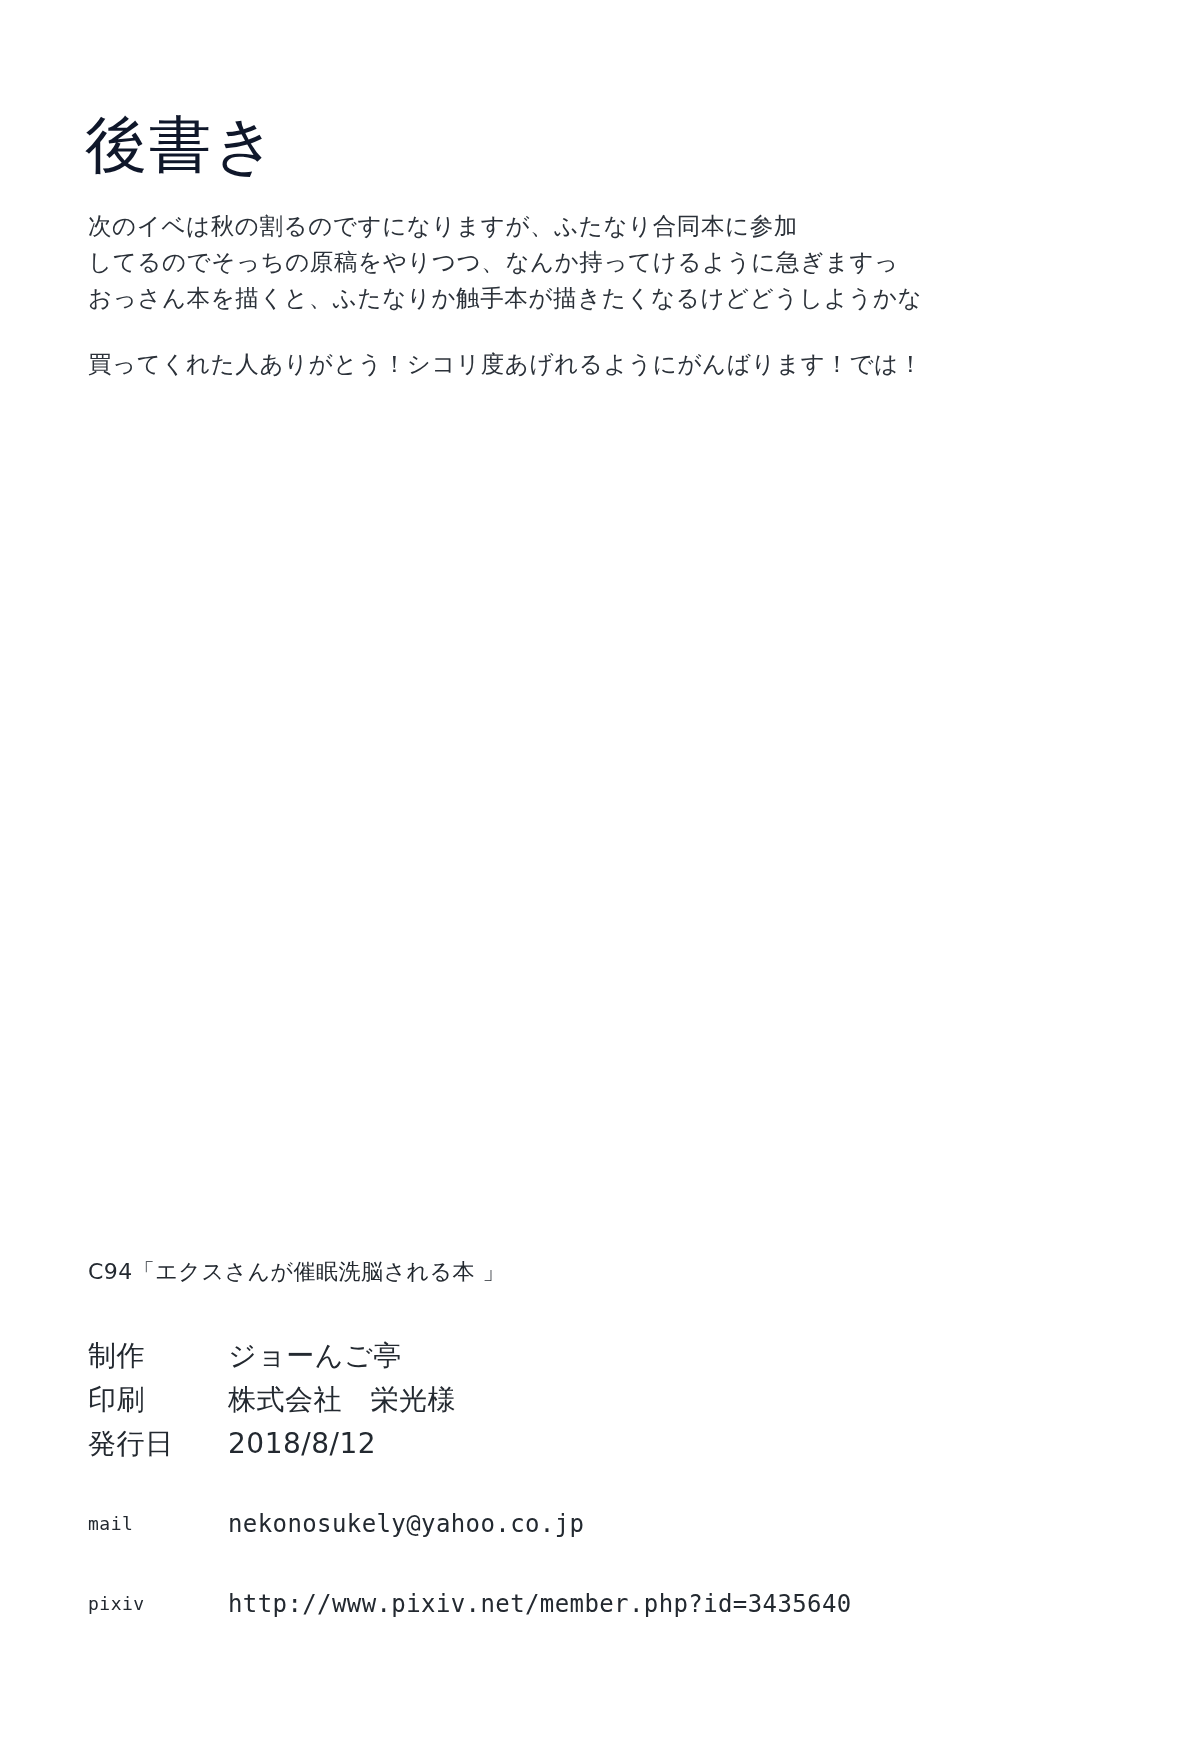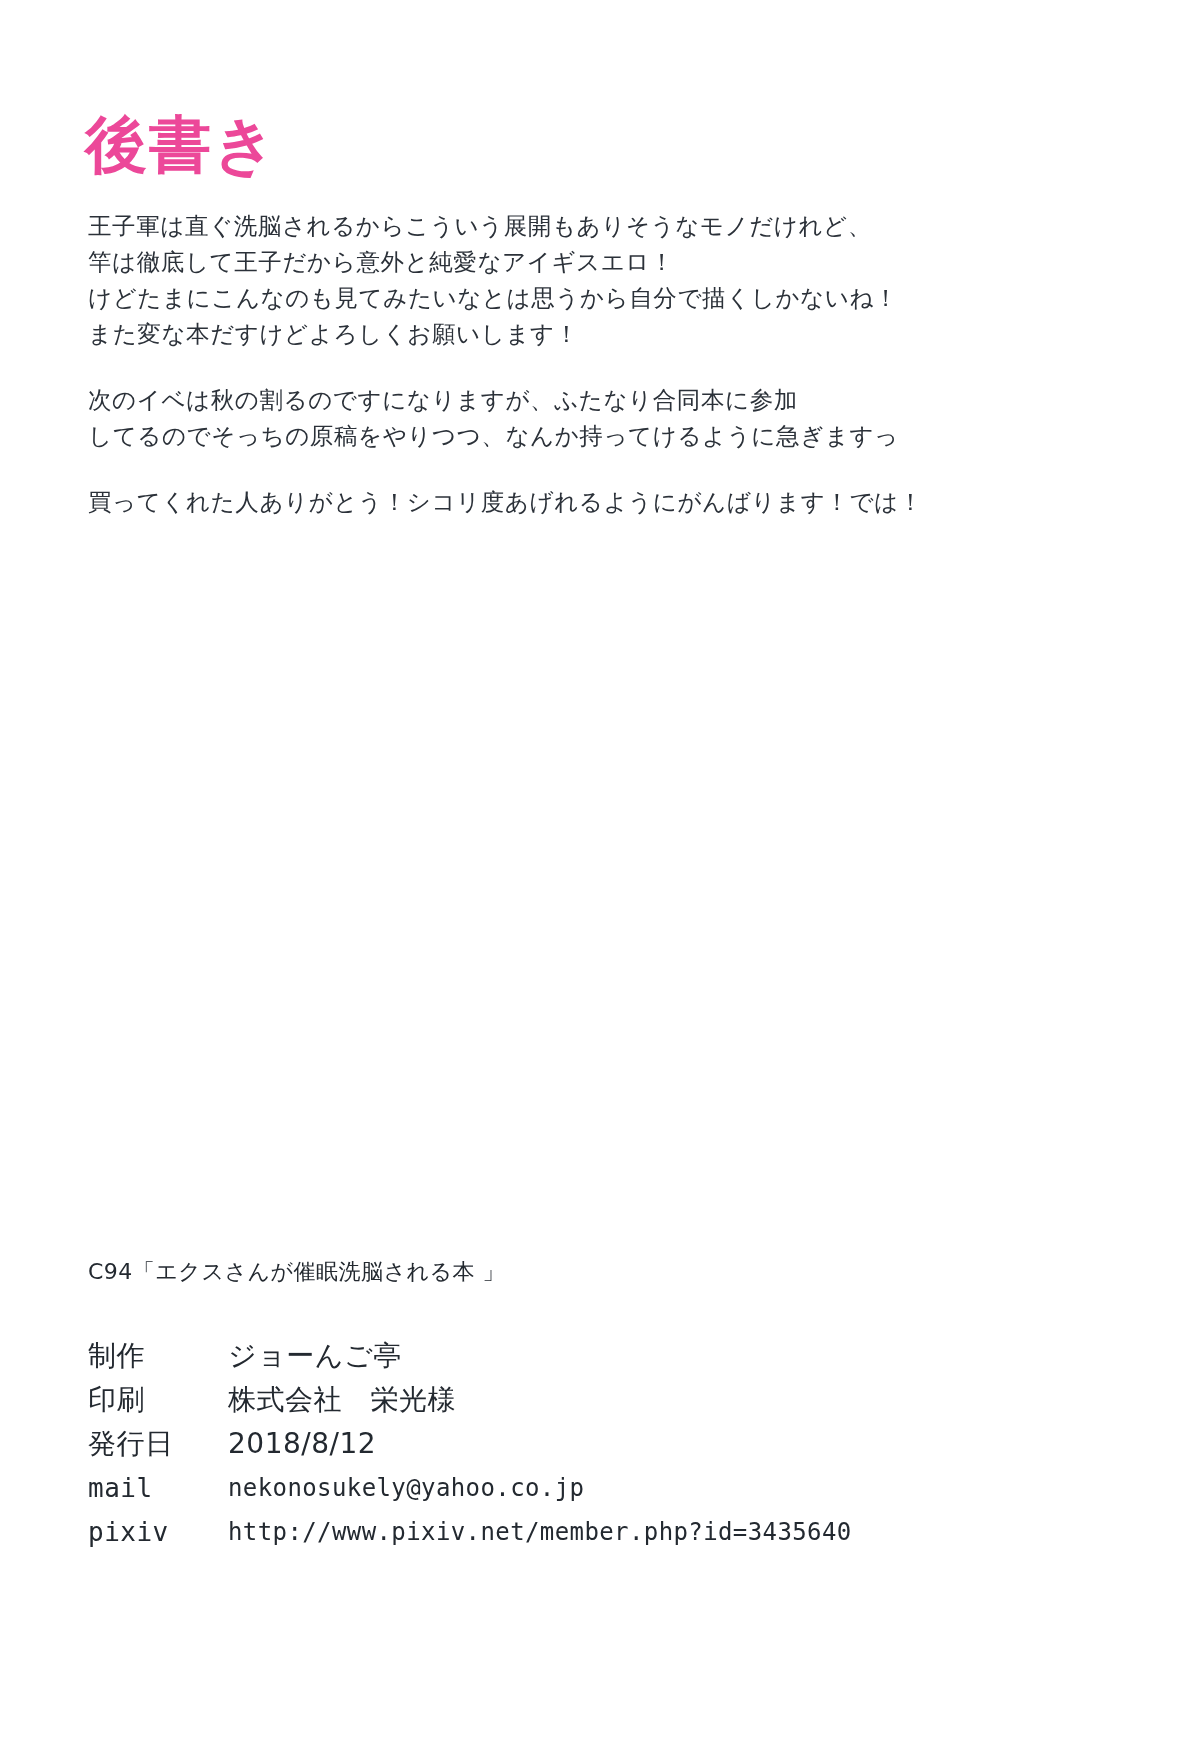--- a/index.html
+++ b/index.html
@@ -18,22 +18,22 @@
   }
 
   
   .afterword-title {
     position: absolute;
     left: 85px;
     top: 112px;
     font-size: 62px;
     line-height: 1.05;
     letter-spacing: 2px;
-    color: #ec4899;
-    font-weight: 700;
+    color: #0f172a;
+    font-weight: 400;
     white-space: nowrap;
     text-align: center;
   }
 
   
   .afterword-body {
     position: absolute;
     left: 88px;
     top: 208px;
     width: 1010px;
@@ -78,21 +78,22 @@
     align-items: flex-end;
     white-space: nowrap;
   }
   .credit-label {
     display: inline-block;
     width: 140px;
     flex: 0 0 140px;
   }
   .credit-label.mono {
     font-family: "DejaVu Sans Mono", monospace;
-    font-size: 26px;
+    font-size: 18px;
+    margin-top: 36px;
   }
   .credit-value {
     display: inline-block;
   }
   .credit-value.mono {
     font-family: "DejaVu Sans Mono", monospace;
     font-size: 24px;
     letter-spacing: 0.4px;
   }
   .notice {
@@ -106,30 +107,25 @@
 </style>
 </head>
 <body>
 
 <div class="page">
 
   <div class="afterword-title">後書き</div>
 
   <div class="afterword-body">
 
-    <div class="para">
-      <div class="line">王子軍は直ぐ洗脳されるからこういう展開もありそうなモノだけれど、</div>
-      <div class="line">竿は徹底して王子だから意外と純愛なアイギスエロ！</div>
-      <div class="line">けどたまにこんなのも見てみたいなとは思うから自分で描くしかないね！</div>
-      <div class="line">また変な本だすけどよろしくお願いします！</div>
-    </div>
 
     <div class="para">
       <div class="line">次のイベは秋の割るのですになりますが、ふたなり合同本に参加</div>
       <div class="line">してるのでそっちの原稿をやりつつ、なんか持ってけるように急ぎますっ</div>
+      <div class="line">おっさん本を描くと、ふたなりか触手本が描きたくなるけどどうしようかな</div>
     </div>
 
     <div class="para">
       <div class="line">買ってくれた人ありがとう！シコリ度あげれるようにがんばります！では！</div>
     </div>
 
   </div>
 
   <div class="colophon">
 

